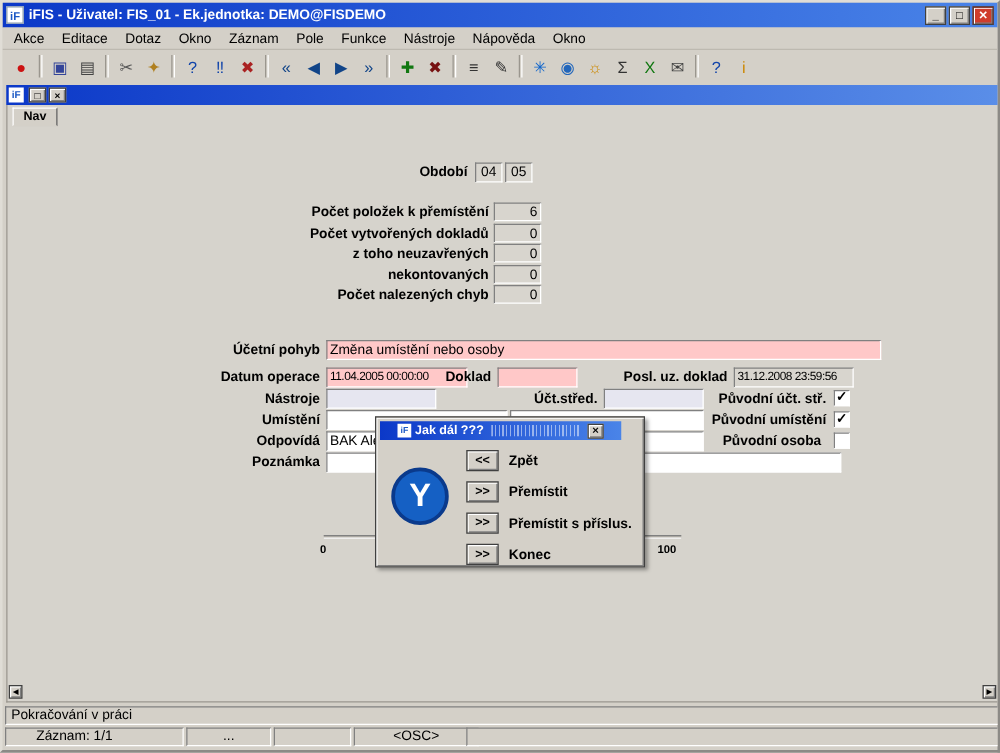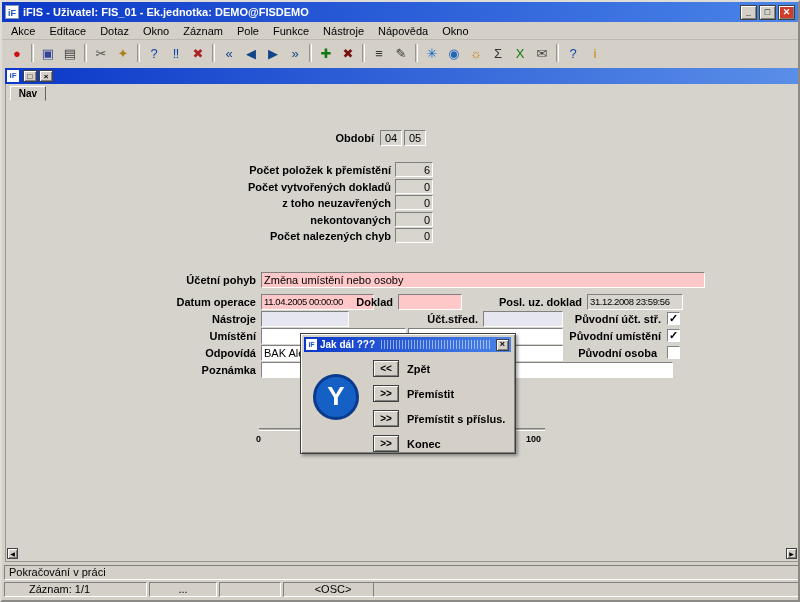--- a/index.html
+++ b/index.html
@@ -80,23 +80,23 @@
 
   .hscroll-btn { position:absolute; width:11px; height:11px; background:#d4d0c8;
     border:1px solid #404040; box-shadow:inset 1px 1px 0 #fff, inset -1px -1px 0 #808080;
     font-size:6px; line-height:8px; text-align:center; cursor:default; font-family:inherit; }
 
   
   .dialog { position:absolute; left:294px; top:249px; width:216px; height:121px;
     background:#d4d0c8; border:1px solid #404040;
     box-shadow:inset 1px 1px 0 #fff, inset -1px -1px 0 #808080, 2px 2px 3px rgba(0,0,0,.35);
     z-index:10; }
-  .dlg-titlebar { position:absolute; left:3px; top:3px; right:4px; height:15px;
+  .dlg-titlebar { position:absolute; left:3px; top:3px; right:18px; height:15px;
     background:linear-gradient(90deg,#0b38c8,#4a84e8);
-    display:flex; align-items:center; gap:3px; padding:0 2px; }
+    display:flex; align-items:center; gap:3px; padding:0 14px; }
   .dlg-logo { width:11px; height:11px; background:#fff; color:#1a57c4; font-weight:bold;
     font-size:7px; text-align:center; line-height:11px; flex:0 0 auto; }
   .dlg-title { color:#fff; font-weight:bold; font-size:10px; white-space:nowrap; }
   .dlg-texture { flex:1; height:9px; margin:0 3px;
     background:repeating-linear-gradient(90deg, rgba(255,255,255,.5) 0 1px, transparent 1px 3px); }
   .dlg-close { width:13px; height:12px; background:#d4d0c8; border:1px solid #404040;
     box-shadow:inset 1px 1px 0 #fff, inset -1px -1px 0 #808080;
     font-size:9px; line-height:9px; font-weight:bold; cursor:default; font-family:inherit; }
   .dlg-icon { position:absolute; left:12px; top:40px; width:46px; height:46px; border-radius:50%;
     background:#1560c4; border:3px solid #0a3a8c; color:#fff; font-weight:bold; font-size:26px;

